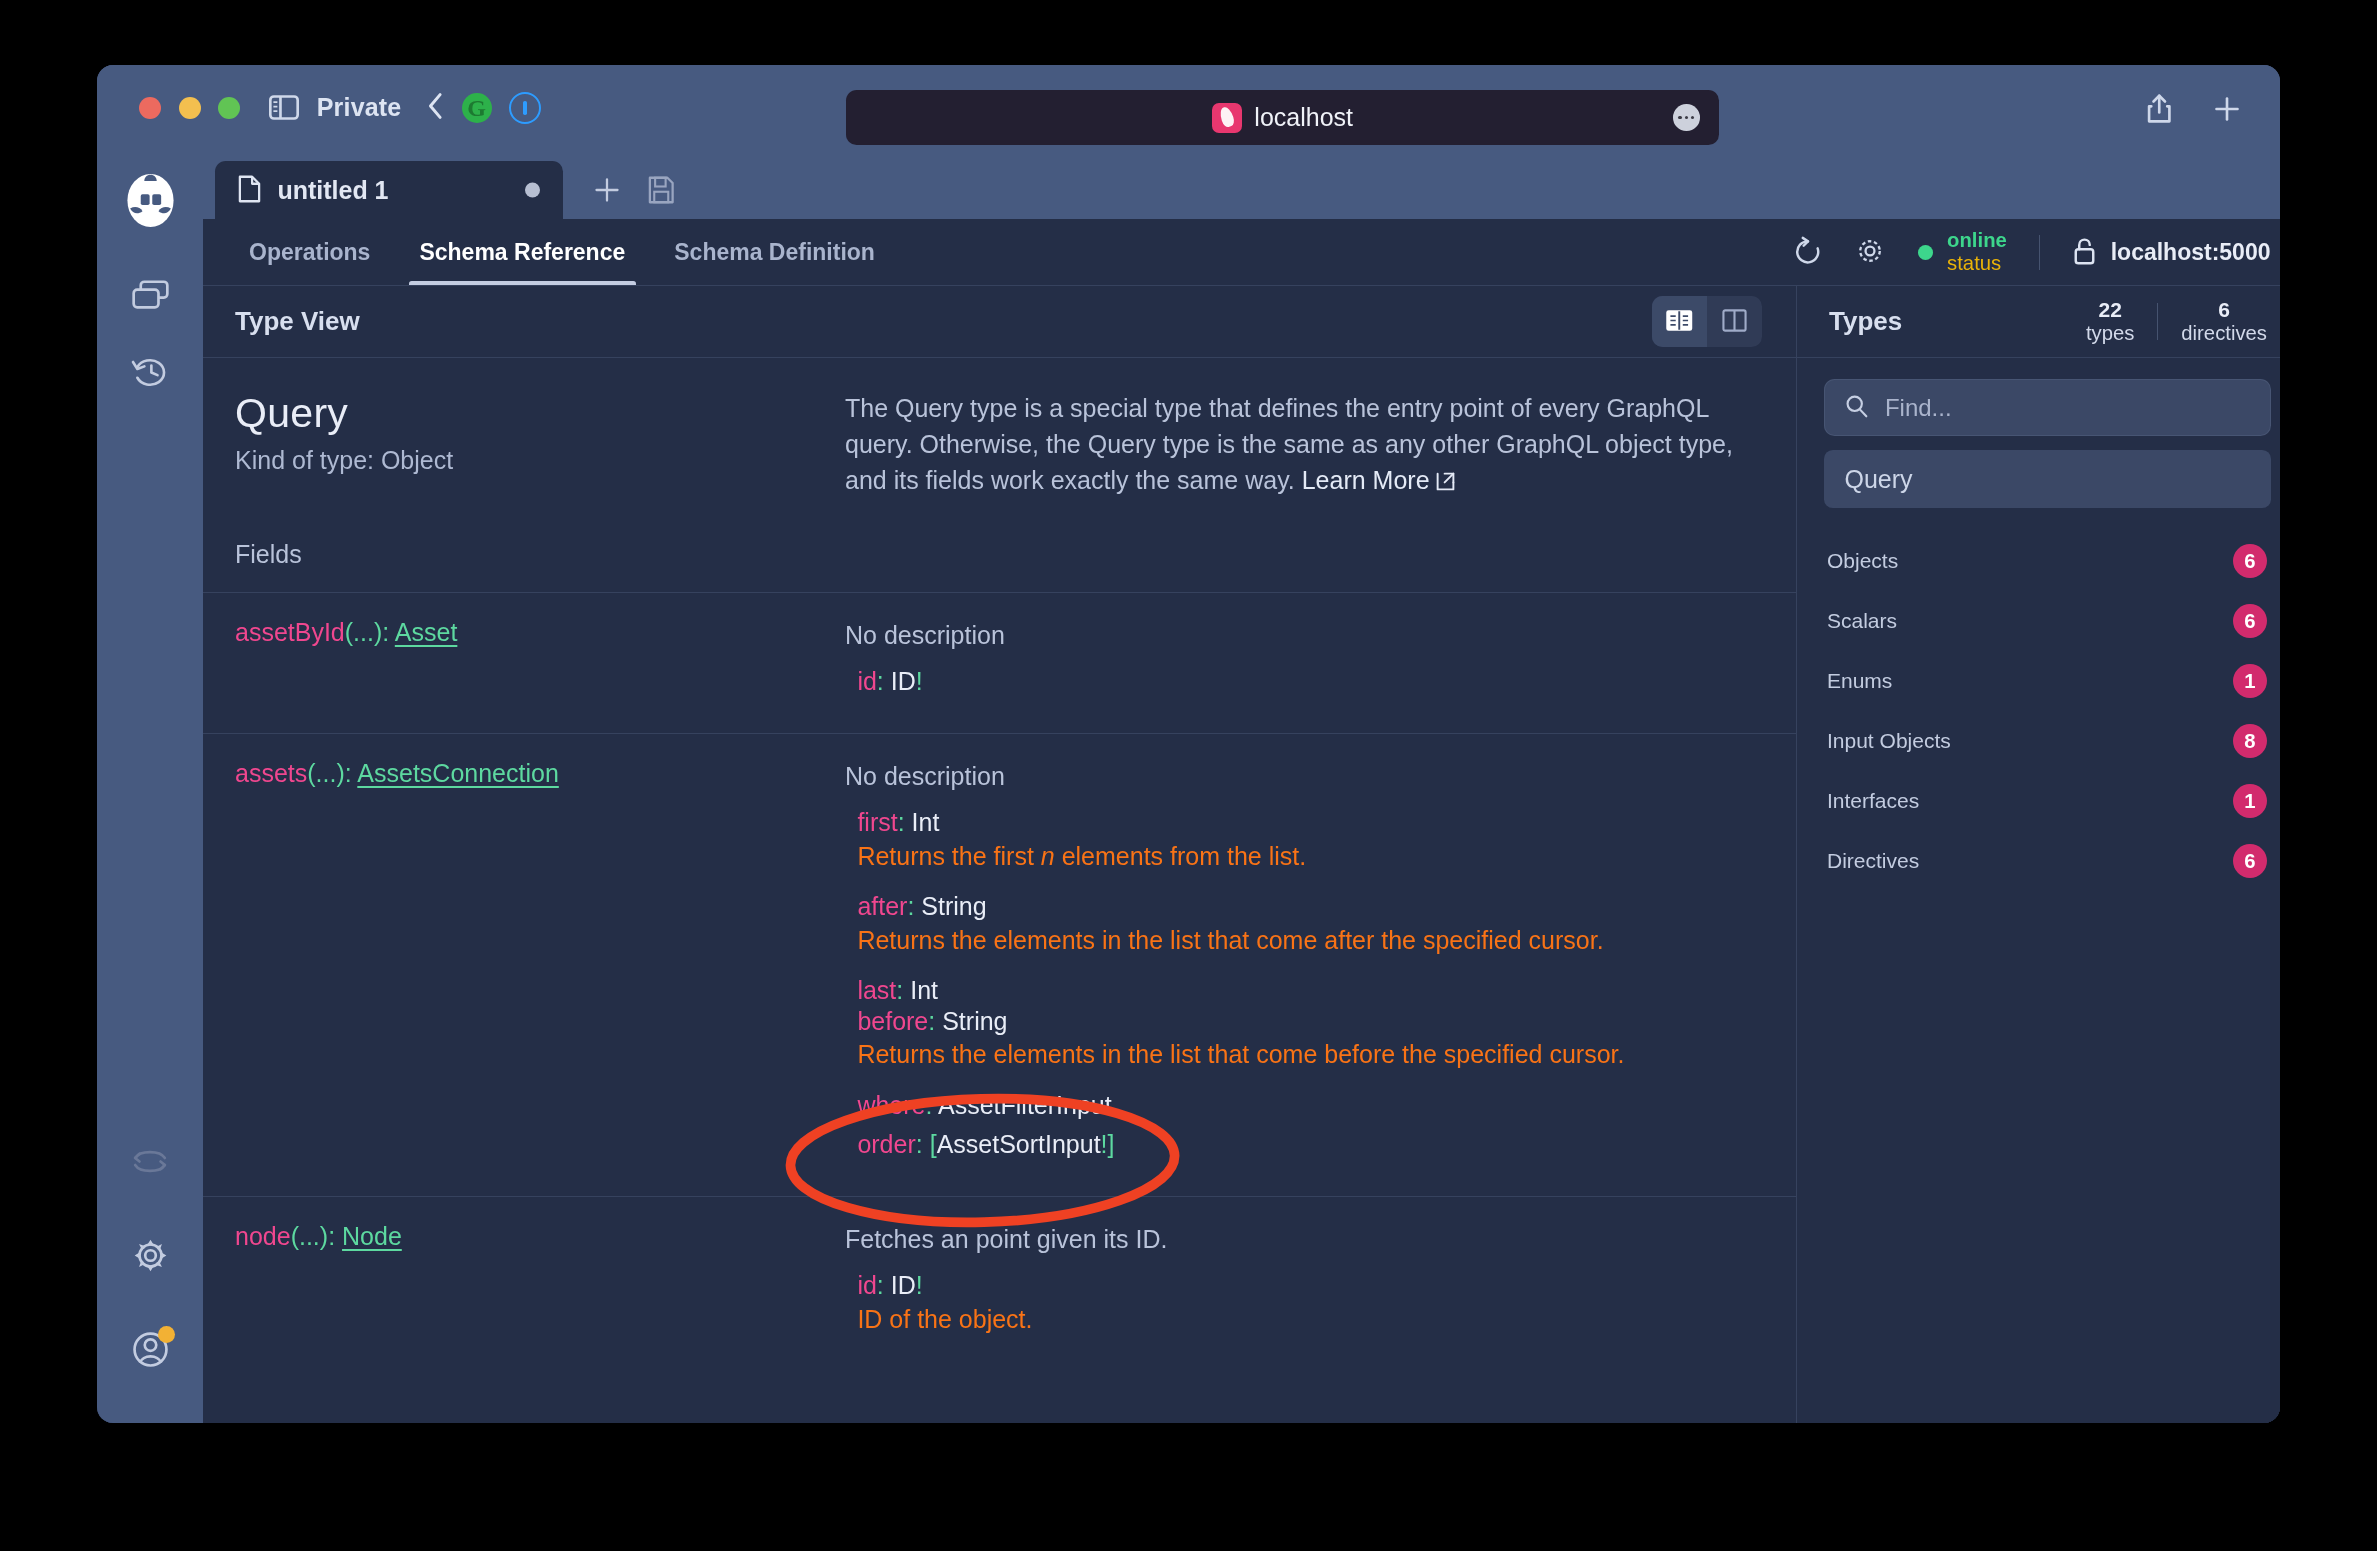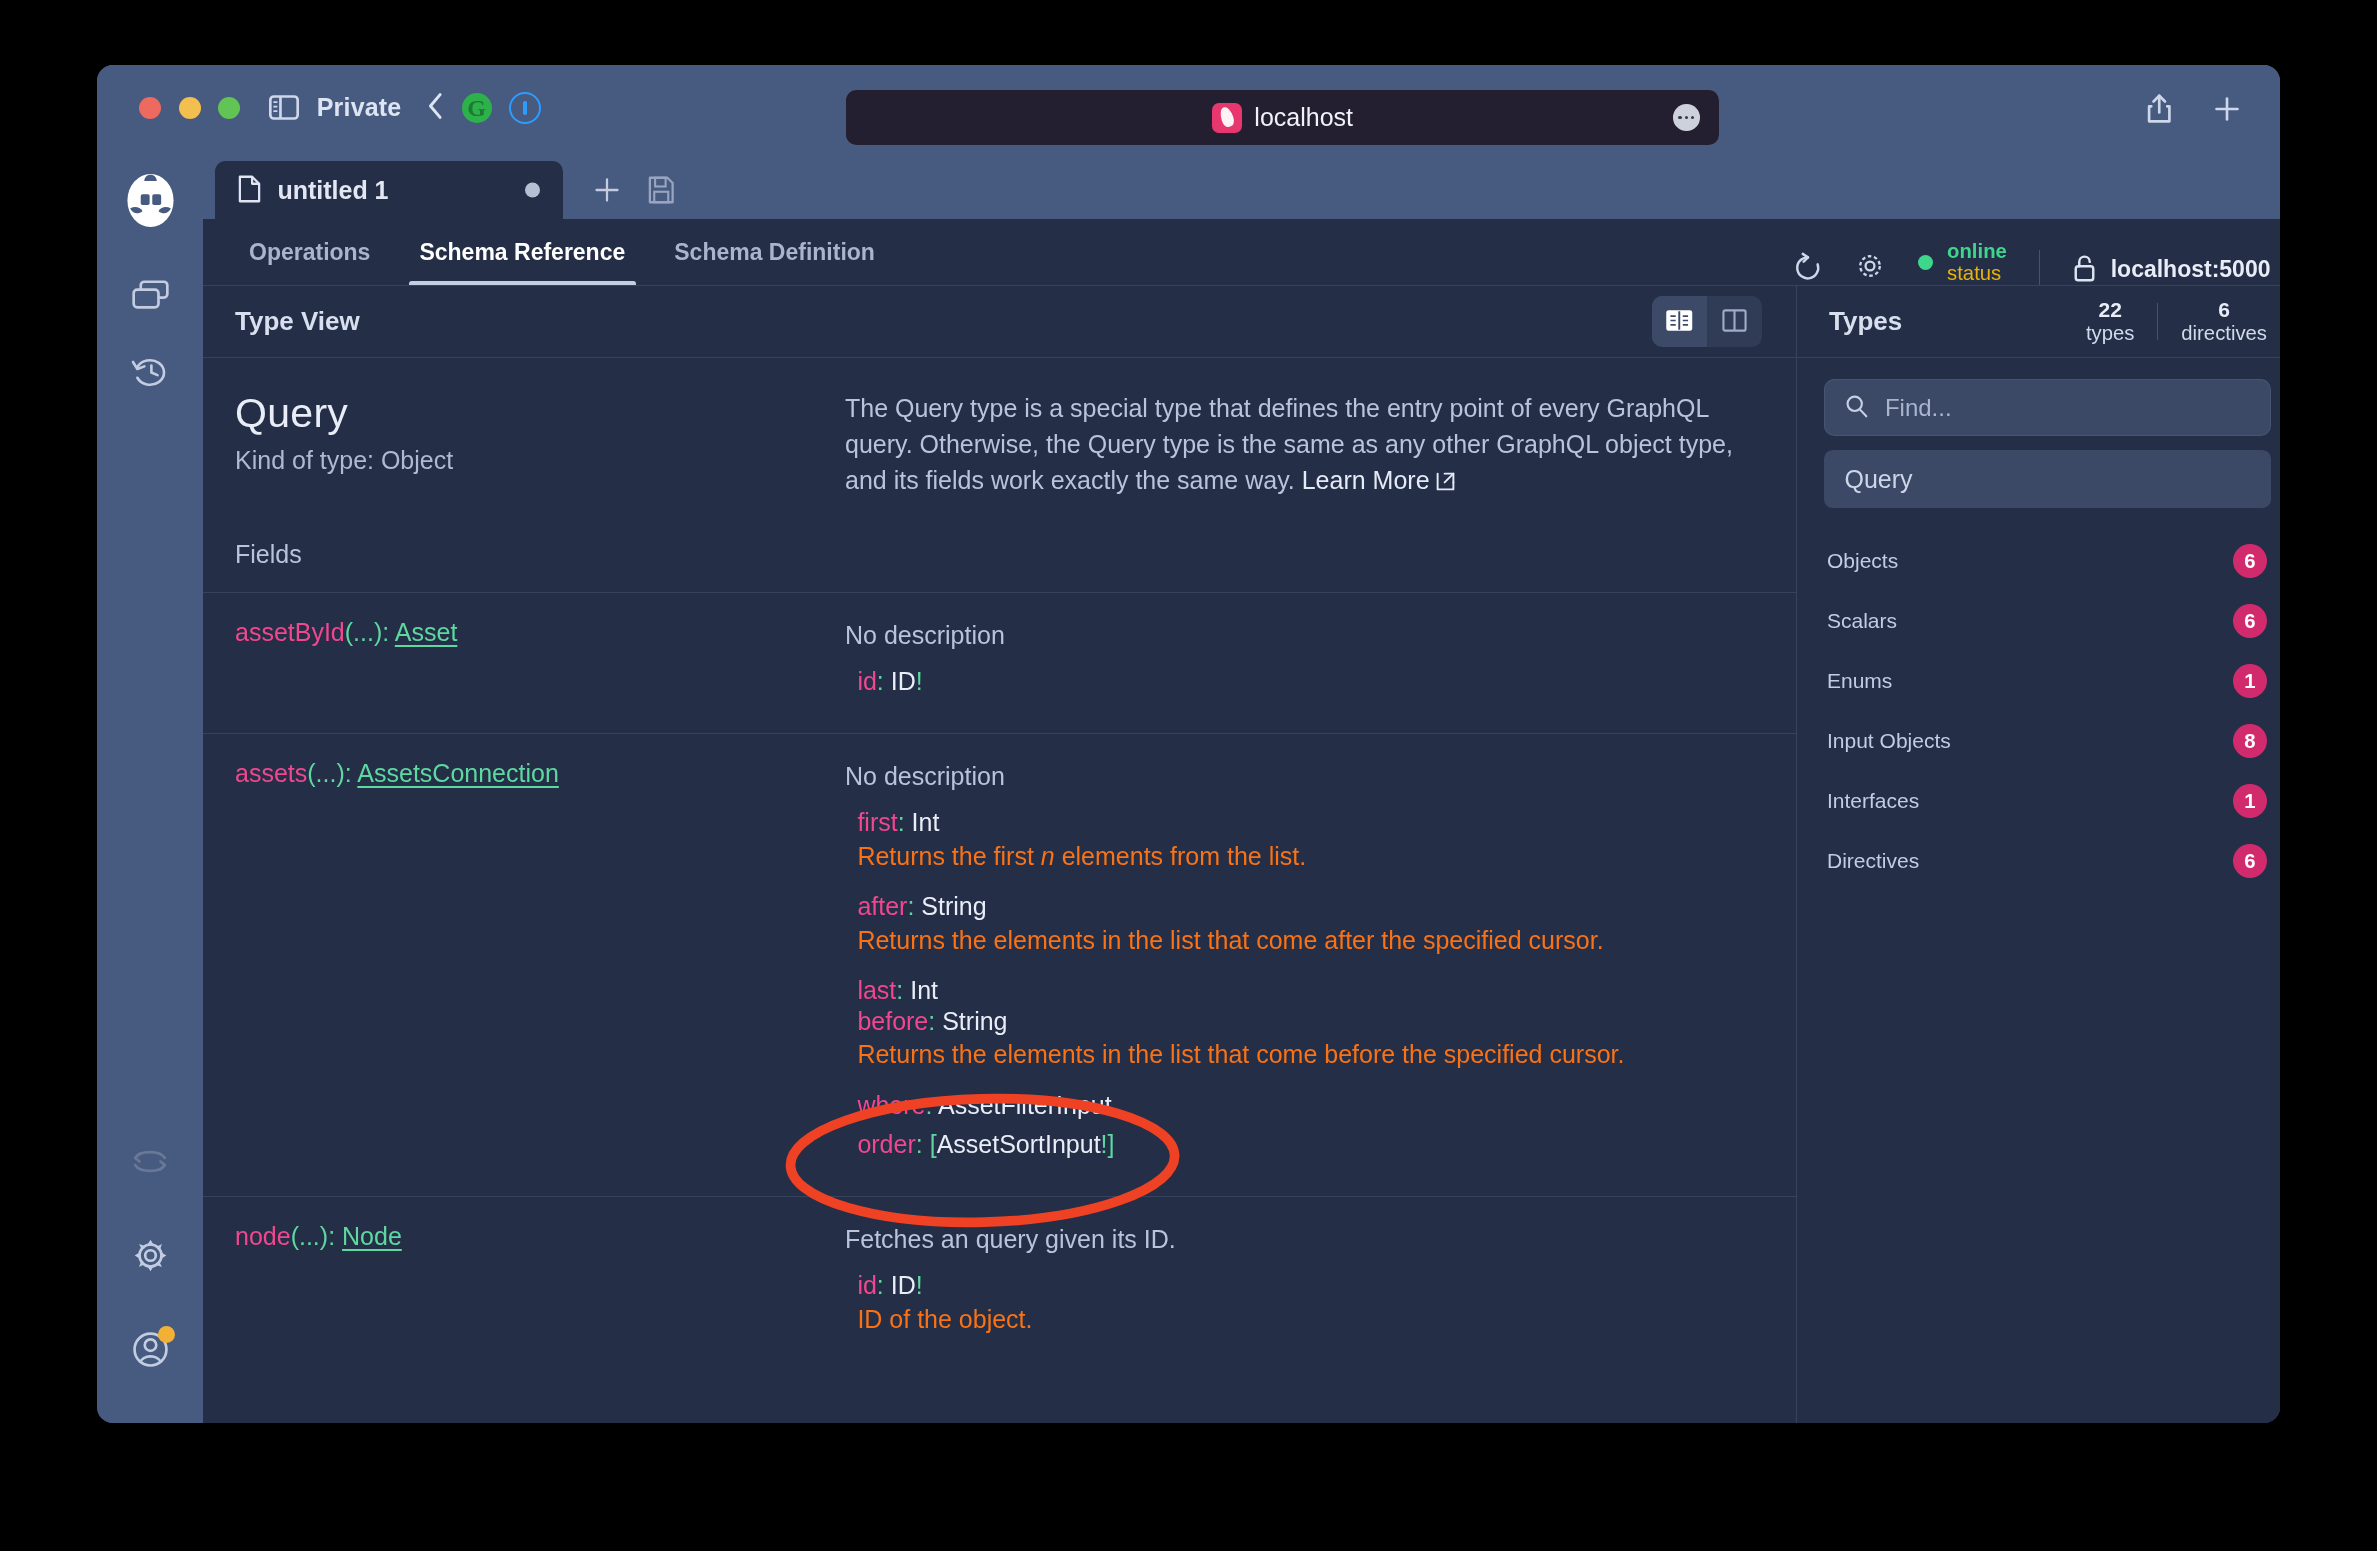--- a/index.html
+++ b/index.html
@@ -190,21 +190,21 @@
     position: relative;
   }
   .nav-tab.active { color: #ffffff; }
   .nav-tab.active::after {
     content: ""; position: absolute;
     left: 10.6px; right: 10.6px; bottom: 0; height: 4.4px;
     background: #c4cde2; border-radius: 2.7px 2.7px 0 0;
   }
   .nav-right {
     position: absolute; right: 26.5px; top: 0; height: 100%;
-    display: flex; align-items: flex-end; gap: 32px;
+    display: flex; align-items: center; gap: 32px;
   }
   .status-group { display: flex; align-items: center; gap: 14px; }
   .status-dot { width: 15px; height: 15px; border-radius: 50%; background: #3dd68c; }
   .status-text { display: flex; flex-direction: column; line-height: 1.12; }
   .status-online { color: #3dd68c; font-size: 20.3px; font-weight: 700; }
   .status-label { color: #eab308; font-size: 20.3px; }
   .nav-divider { width: 0.9px; height: 35px; background: #46536f; }
   .endpoint-group { display: flex; align-items: center; gap: 14px; }
   .endpoint-text { color: #e9edf7; font-size: 23px; font-weight: 700; }
 
@@ -673,21 +673,21 @@
 
                 </div>
               </div>
             </div>
 
             <div class="field-row">
               <div class="field-sig">
                 <span class="field-name">node</span><span class="punct">(...)</span><span class="punct">:</span> <span class="type-link">Node</span>
               </div>
               <div class="field-body">
-                <div class="field-desc">Fetches an query given its ID.</div>
+                <div class="field-desc">Fetches an point given its ID.</div>
                 <div class="args">
                   <div class="arg-block">
                     <div class="arg-line">
                       <span class="arg-name">id</span><span class="arg-colon">:</span> <span class="arg-type">ID</span><span class="punct">!</span>
                     </div>
                     <div class="arg-desc">ID of the object.</div>
                   </div>
                 </div>
               </div>
             </div>

